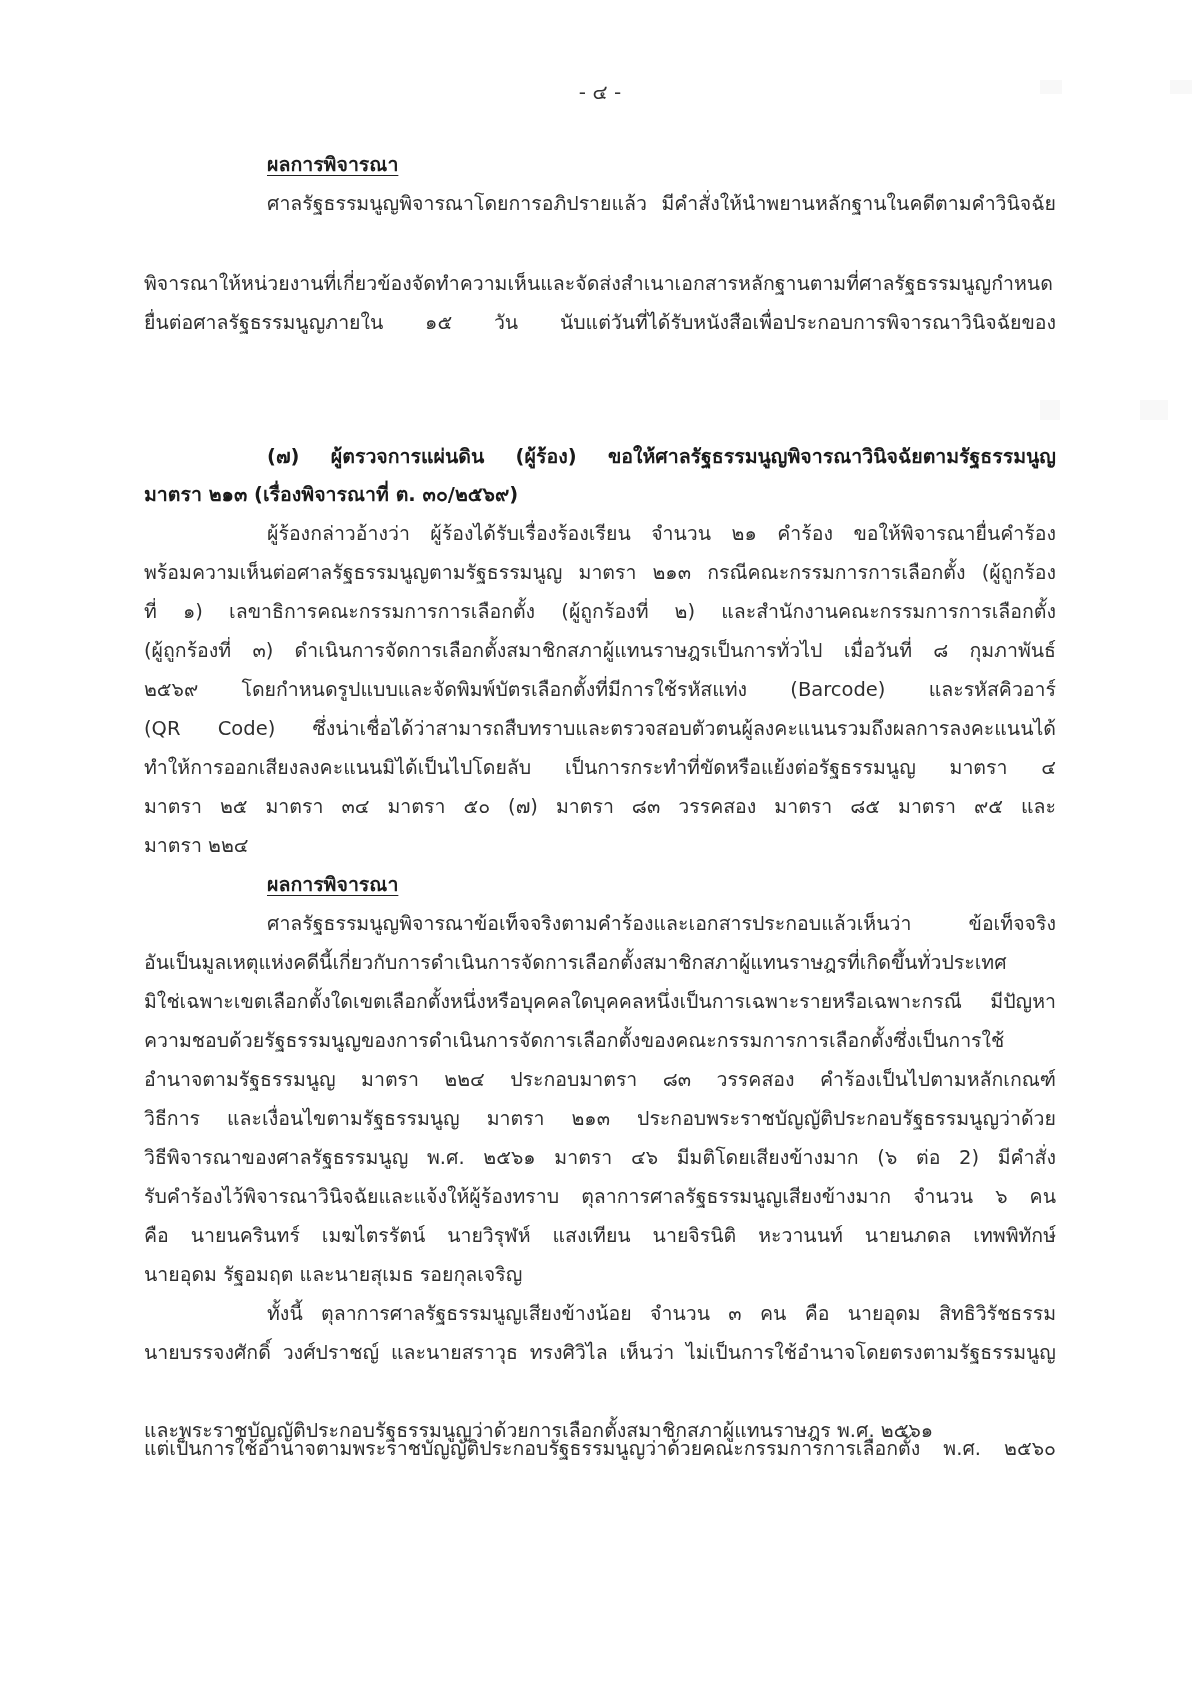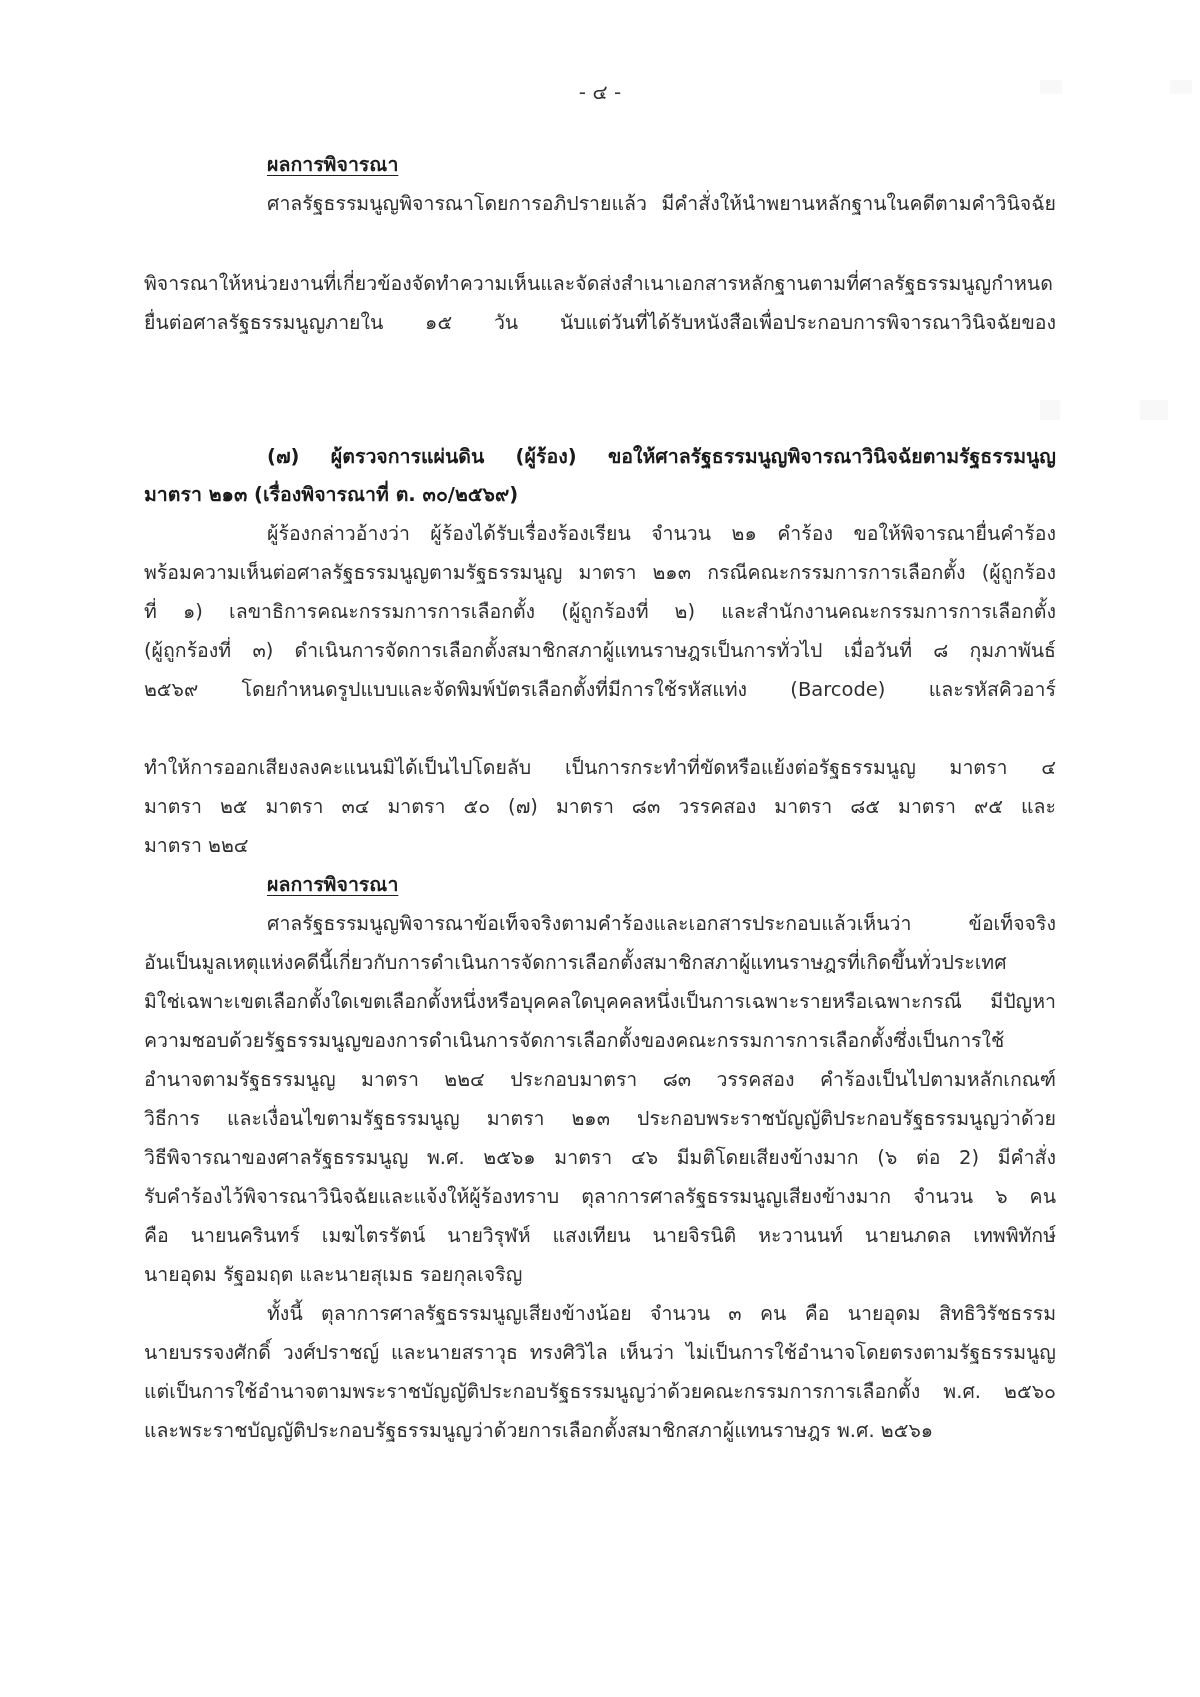--- a/index.html
+++ b/index.html
@@ -90,35 +90,36 @@
   <div class="line" style="top:308px;">ยื่นต่อศาลรัฐธรรมนูญภายใน ๑๕ วัน นับแต่วันที่ได้รับหนังสือเพื่อประกอบการพิจารณาวินิจฉัยของ</div>
 
   <div class="line indent bold" style="top:442px;">(๗) ผู้ตรวจการแผ่นดิน (ผู้ร้อง) ขอให้ศาลรัฐธรรมนูญพิจารณาวินิจฉัยตามรัฐธรรมนูญ</div>
   <div class="line bold last" style="top:480px;">มาตรา ๒๑๓ (เรื่องพิจารณาที่ ต. ๓๐/๒๕๖๙)</div>
 
   <div class="line indent" style="top:519px;">ผู้ร้องกล่าวอ้างว่า ผู้ร้องได้รับเรื่องร้องเรียน จำนวน ๒๑ คำร้อง ขอให้พิจารณายื่นคำร้อง</div>
   <div class="line" style="top:558px;">พร้อมความเห็นต่อศาลรัฐธรรมนูญตามรัฐธรรมนูญ มาตรา ๒๑๓ กรณีคณะกรรมการการเลือกตั้ง (ผู้ถูกร้อง</div>
   <div class="line" style="top:597px;">ที่ ๑) เลขาธิการคณะกรรมการการเลือกตั้ง (ผู้ถูกร้องที่ ๒) และสำนักงานคณะกรรมการการเลือกตั้ง</div>
   <div class="line" style="top:636px;">(ผู้ถูกร้องที่ ๓) ดำเนินการจัดการเลือกตั้งสมาชิกสภาผู้แทนราษฎรเป็นการทั่วไป เมื่อวันที่ ๘ กุมภาพันธ์</div>
   <div class="line" style="top:675px;">๒๕๖๙ โดยกำหนดรูปแบบและจัดพิมพ์บัตรเลือกตั้งที่มีการใช้รหัสแท่ง (Barcode) และรหัสคิวอาร์</div>
+  <div class="line" style="top:714px;">(QR Code) ซึ่งน่าเชื่อได้ว่าสามารถสืบทราบและตรวจสอบตัวตนผู้ลงคะแนนรวมถึงผลการลงคะแนนได้</div>
   <div class="line" style="top:753px;">ทำให้การออกเสียงลงคะแนนมิได้เป็นไปโดยลับ เป็นการกระทำที่ขัดหรือแย้งต่อรัฐธรรมนูญ มาตรา ๔</div>
   <div class="line" style="top:792px;">มาตรา ๒๕ มาตรา ๓๔ มาตรา ๕๐ (๗) มาตรา ๘๓ วรรคสอง มาตรา ๘๕ มาตรา ๙๕ และ</div>
   <div class="line last" style="top:831px;">มาตรา ๒๒๔</div>
 
   <div class="line heading-indent underline-heading" style="top:870px;">ผลการพิจารณา</div>
 
   <div class="line indent" style="top:909px;">ศาลรัฐธรรมนูญพิจารณาข้อเท็จจริงตามคำร้องและเอกสารประกอบแล้วเห็นว่า ข้อเท็จจริง</div>
   <div class="line" style="top:948px;">อันเป็นมูลเหตุแห่งคดีนี้เกี่ยวกับการดำเนินการจัดการเลือกตั้งสมาชิกสภาผู้แทนราษฎรที่เกิดขึ้นทั่วประเทศ</div>
   <div class="line" style="top:987px;">มิใช่เฉพาะเขตเลือกตั้งใดเขตเลือกตั้งหนึ่งหรือบุคคลใดบุคคลหนึ่งเป็นการเฉพาะรายหรือเฉพาะกรณี มีปัญหา</div>
   <div class="line" style="top:1026px;">ความชอบด้วยรัฐธรรมนูญของการดำเนินการจัดการเลือกตั้งของคณะกรรมการการเลือกตั้งซึ่งเป็นการใช้</div>
   <div class="line" style="top:1065px;">อำนาจตามรัฐธรรมนูญ มาตรา ๒๒๔ ประกอบมาตรา ๘๓ วรรคสอง คำร้องเป็นไปตามหลักเกณฑ์</div>
   <div class="line" style="top:1104px;">วิธีการ และเงื่อนไขตามรัฐธรรมนูญ มาตรา ๒๑๓ ประกอบพระราชบัญญัติประกอบรัฐธรรมนูญว่าด้วย</div>
   <div class="line" style="top:1143px;">วิธีพิจารณาของศาลรัฐธรรมนูญ พ.ศ. ๒๕๖๑ มาตรา ๔๖ มีมติโดยเสียงข้างมาก (๖ ต่อ 2) มีคำสั่ง</div>
   <div class="line" style="top:1182px;">รับคำร้องไว้พิจารณาวินิจฉัยและแจ้งให้ผู้ร้องทราบ ตุลาการศาลรัฐธรรมนูญเสียงข้างมาก จำนวน ๖ คน</div>
   <div class="line" style="top:1221px;">คือ นายนครินทร์ เมฆไตรรัตน์ นายวิรุฬห์ แสงเทียน นายจิรนิติ หะวานนท์ นายนภดล เทพพิทักษ์</div>
   <div class="line last" style="top:1260px;">นายอุดม รัฐอมฤต และนายสุเมธ รอยกุลเจริญ</div>
 
   <div class="line indent" style="top:1299px;">ทั้งนี้ ตุลาการศาลรัฐธรรมนูญเสียงข้างน้อย จำนวน ๓ คน คือ นายอุดม สิทธิวิรัชธรรม</div>
   <div class="line" style="top:1338px;">นายบรรจงศักดิ์ วงศ์ปราชญ์ และนายสราวุธ ทรงศิวิไล เห็นว่า ไม่เป็นการใช้อำนาจโดยตรงตามรัฐธรรมนูญ</div>
-  <div class="line" style="top:1377px;">แต่เป็นการใช้อำนาจตามพระราชบัญญัติประกอบรัฐธรรมนูญว่าด้วยคณะกรรมการการเลือกตั้ง พ.ศ. ๒๕๖๐</div>
+  <div class="line" style="top:1434px;">แต่เป็นการใช้อำนาจตามพระราชบัญญัติประกอบรัฐธรรมนูญว่าด้วยคณะกรรมการการเลือกตั้ง พ.ศ. ๒๕๖๐</div>
   <div class="line last" style="top:1416px;">และพระราชบัญญัติประกอบรัฐธรรมนูญว่าด้วยการเลือกตั้งสมาชิกสภาผู้แทนราษฎร พ.ศ. ๒๕๖๑</div>
 
 </div>
 
 </body></html>

